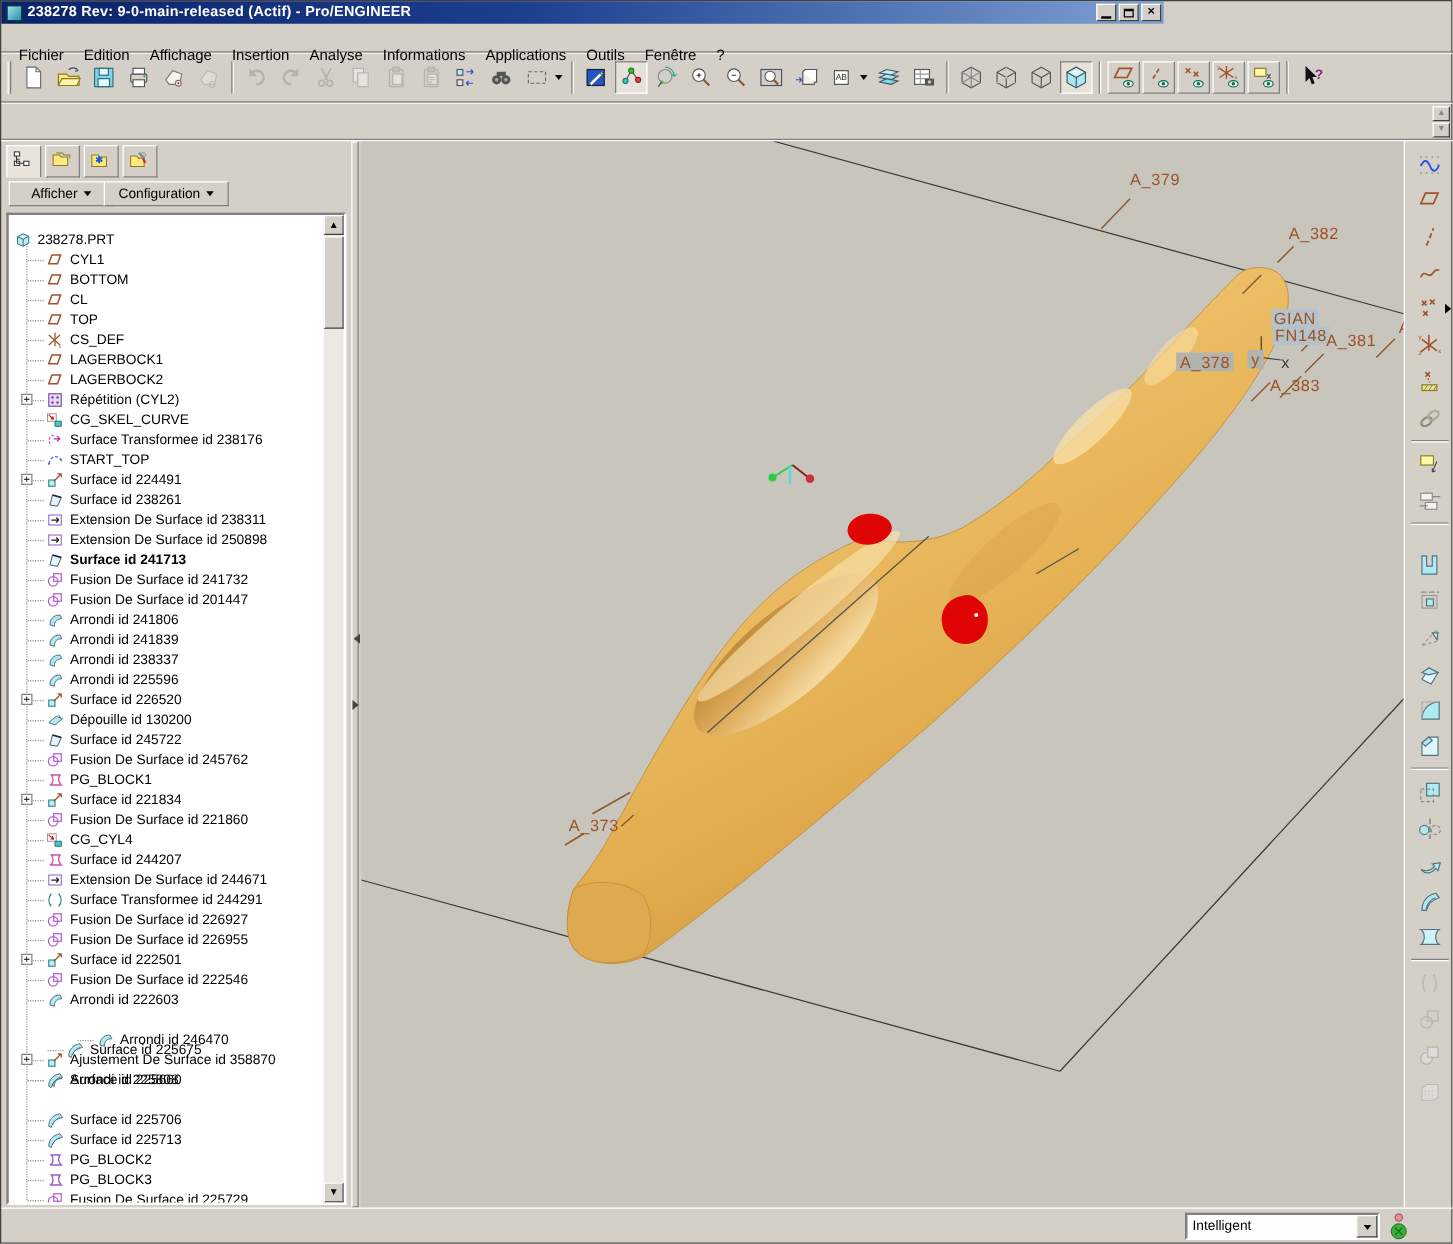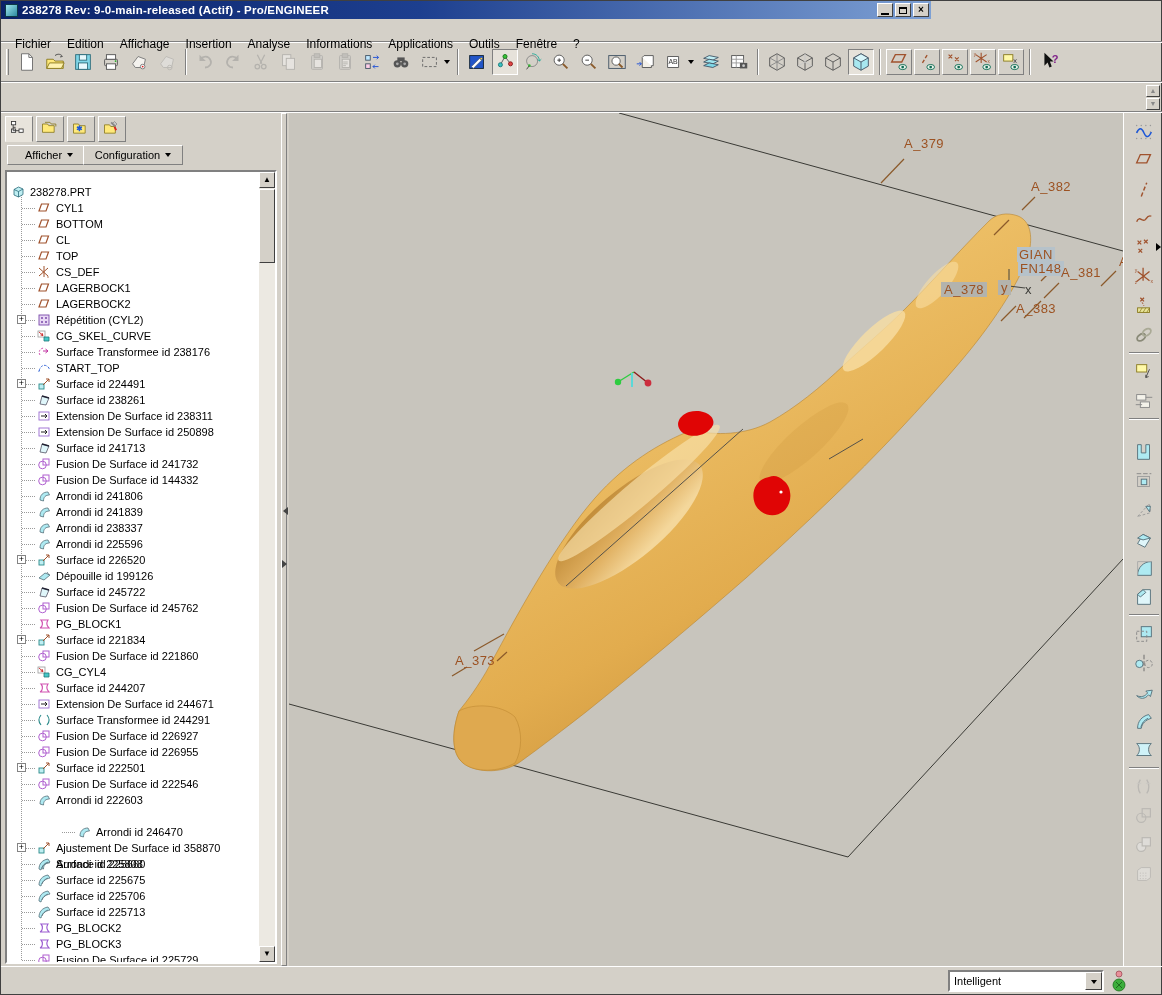--- a/index.html
+++ b/index.html
@@ -585,21 +585,21 @@
               <span class="tlabel">Extension De Surface id 238311</span>
             </div>
             <div class="trow" style="top: 252px;">
               <span class="stub"></span>
               <span class="ticon"><svg viewBox="0 0 14 14">
                   <rect x="2" y="3" width="10" height="8" fill="#fff" stroke="#9a6ad0" stroke-width=".9"></rect>
                   <path d="M4 7h6m0 0L8 5m2 2L8 9" stroke="#222" fill="none" stroke-width="1"></path>
                 </svg></span>
               <span class="tlabel">Extension De Surface id 250898</span>
             </div>
-            <div class="trow" style="top: 268px;">
+            <div class="trow" style="top: 268px; font-weight: bold;">
               <span class="stub"></span>
               <span class="ticon"><svg viewBox="0 0 14 14">
                   <path d="M3 11L5 3l7 2-3 7z" fill="#dff6fa" stroke="#556" stroke-width=".8"></path>
                   <path d="M5 3l7 2" stroke="#223" stroke-width="1.4"></path>
                 </svg></span>
               <span class="tlabel">Surface id 241713</span>
             </div>
             <div class="trow" style="top: 284px;">
               <span class="stub"></span>
               <span class="ticon"><svg viewBox="0 0 14 14">
@@ -607,21 +607,21 @@
                   <rect x="6" y="2" width="6" height="6" fill="none" stroke="#b060d0" stroke-width="1"></rect>
                 </svg></span>
               <span class="tlabel">Fusion De Surface id 241732</span>
             </div>
             <div class="trow" style="top: 300px;">
               <span class="stub"></span>
               <span class="ticon"><svg viewBox="0 0 14 14">
                   <circle cx="5.5" cy="8" r="3.8" fill="none" stroke="#b060d0" stroke-width="1"></circle>
                   <rect x="6" y="2" width="6" height="6" fill="none" stroke="#b060d0" stroke-width="1"></rect>
                 </svg></span>
-              <span class="tlabel">Fusion De Surface id 144332</span>
+              <span class="tlabel">Fusion De Surface id 201447</span>
             </div>
             <div class="trow" style="top: 316px;">
               <span class="stub"></span>
               <span class="ticon"><svg viewBox="0 0 14 14">
                   <path d="M3 11C3 6 6 3 11 3l1.5 3c-4 0-6 2-6 6z" fill="#aeeaf2" stroke="#55707a" stroke-width=".8"></path>
                 </svg></span>
               <span class="tlabel">Arrondi id 241806</span>
             </div>
             <div class="trow" style="top: 332px;">
               <span class="stub"></span>
@@ -652,21 +652,21 @@
                 </svg></span>
               <span class="tlabel">Surface id 226520</span>
             </div>
             <div class="expander" style="top: 383px;">+</div>
             <div class="trow" style="top: 396px;">
               <span class="stub"></span>
               <span class="ticon"><svg viewBox="0 0 14 14">
                   <path d="M2 9l6-5 5 2-6 5z" fill="#aeeaf2" stroke="#55707a" stroke-width=".8"></path>
                   <path d="M10 3l2 3" stroke="#55707a" stroke-width=".8"></path>
                 </svg></span>
-              <span class="tlabel">Dépouille id 199126</span>
+              <span class="tlabel">Dépouille id 130200</span>
             </div>
             <div class="trow" style="top: 412px;">
               <span class="stub"></span>
               <span class="ticon"><svg viewBox="0 0 14 14">
                   <path d="M3 11L5 3l7 2-3 7z" fill="#dff6fa" stroke="#556" stroke-width=".8"></path>
                   <path d="M5 3l7 2" stroke="#223" stroke-width="1.4"></path>
                 </svg></span>
               <span class="tlabel">Surface id 245722</span>
             </div>
             <div class="trow" style="top: 428px;">
@@ -796,21 +796,21 @@
             </div>
             <div class="expander" style="top: 671px;">+</div>
             <div class="trow" style="top: 684px;">
               <span class="stub"></span>
               <span class="ticon"><svg viewBox="0 0 14 14">
                   <path d="M2 12C2 7 5 3 11 2l2 3c-5 1-8 3.5-9 8z" fill="#aeeaf2" stroke="#55707a" stroke-width=".8"></path>
                   <path d="M5 11c1-3 3-5 6-6" stroke="#55707a" stroke-width=".7" fill="none"></path>
                 </svg></span>
               <span class="tlabel">Surface id 225660</span>
             </div>
-            <div class="trow" style="top: 700px;">
+            <div class="trow" style="top: 660px; padding-left: 16px;">
               <span class="stub"></span>
               <span class="ticon"><svg viewBox="0 0 14 14">
                   <path d="M2 12C2 7 5 3 11 2l2 3c-5 1-8 3.5-9 8z" fill="#aeeaf2" stroke="#55707a" stroke-width=".8"></path>
                   <path d="M5 11c1-3 3-5 6-6" stroke="#55707a" stroke-width=".7" fill="none"></path>
                 </svg></span>
               <span class="tlabel">Surface id 225675</span>
             </div>
             <div class="trow" style="top: 716px;">
               <span class="stub"></span>
               <span class="ticon"><svg viewBox="0 0 14 14">

